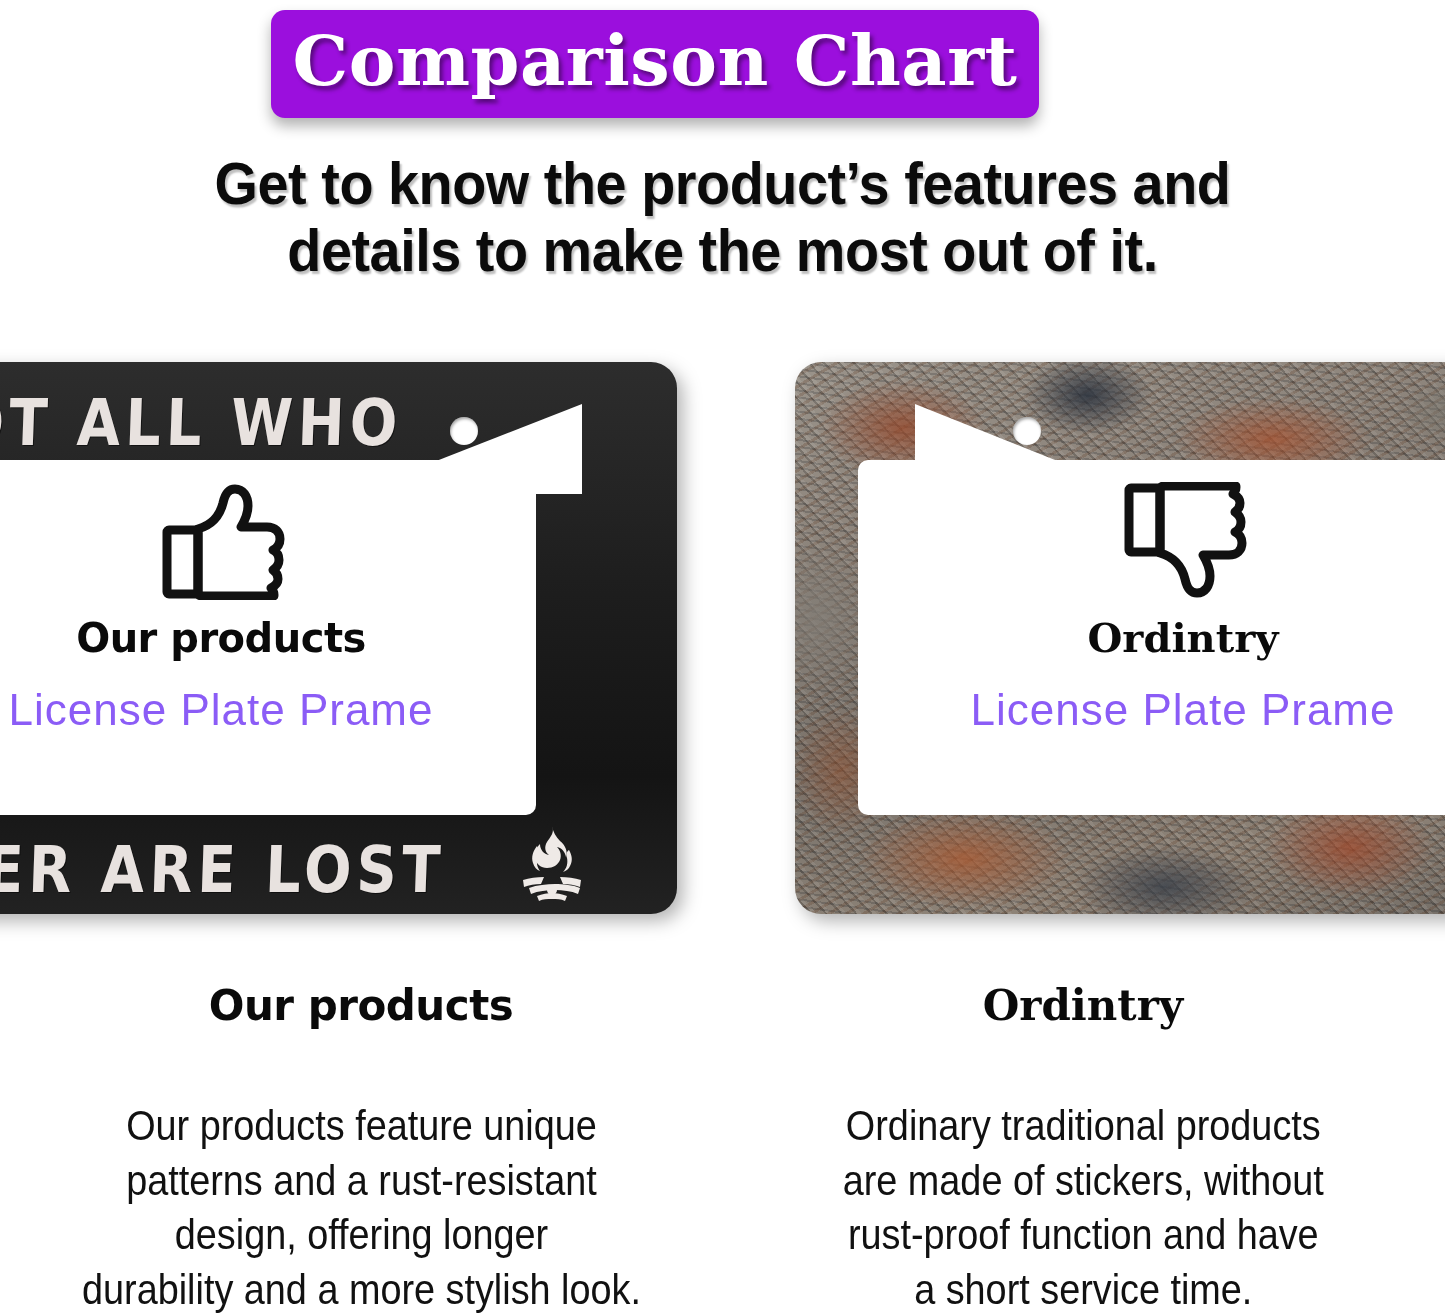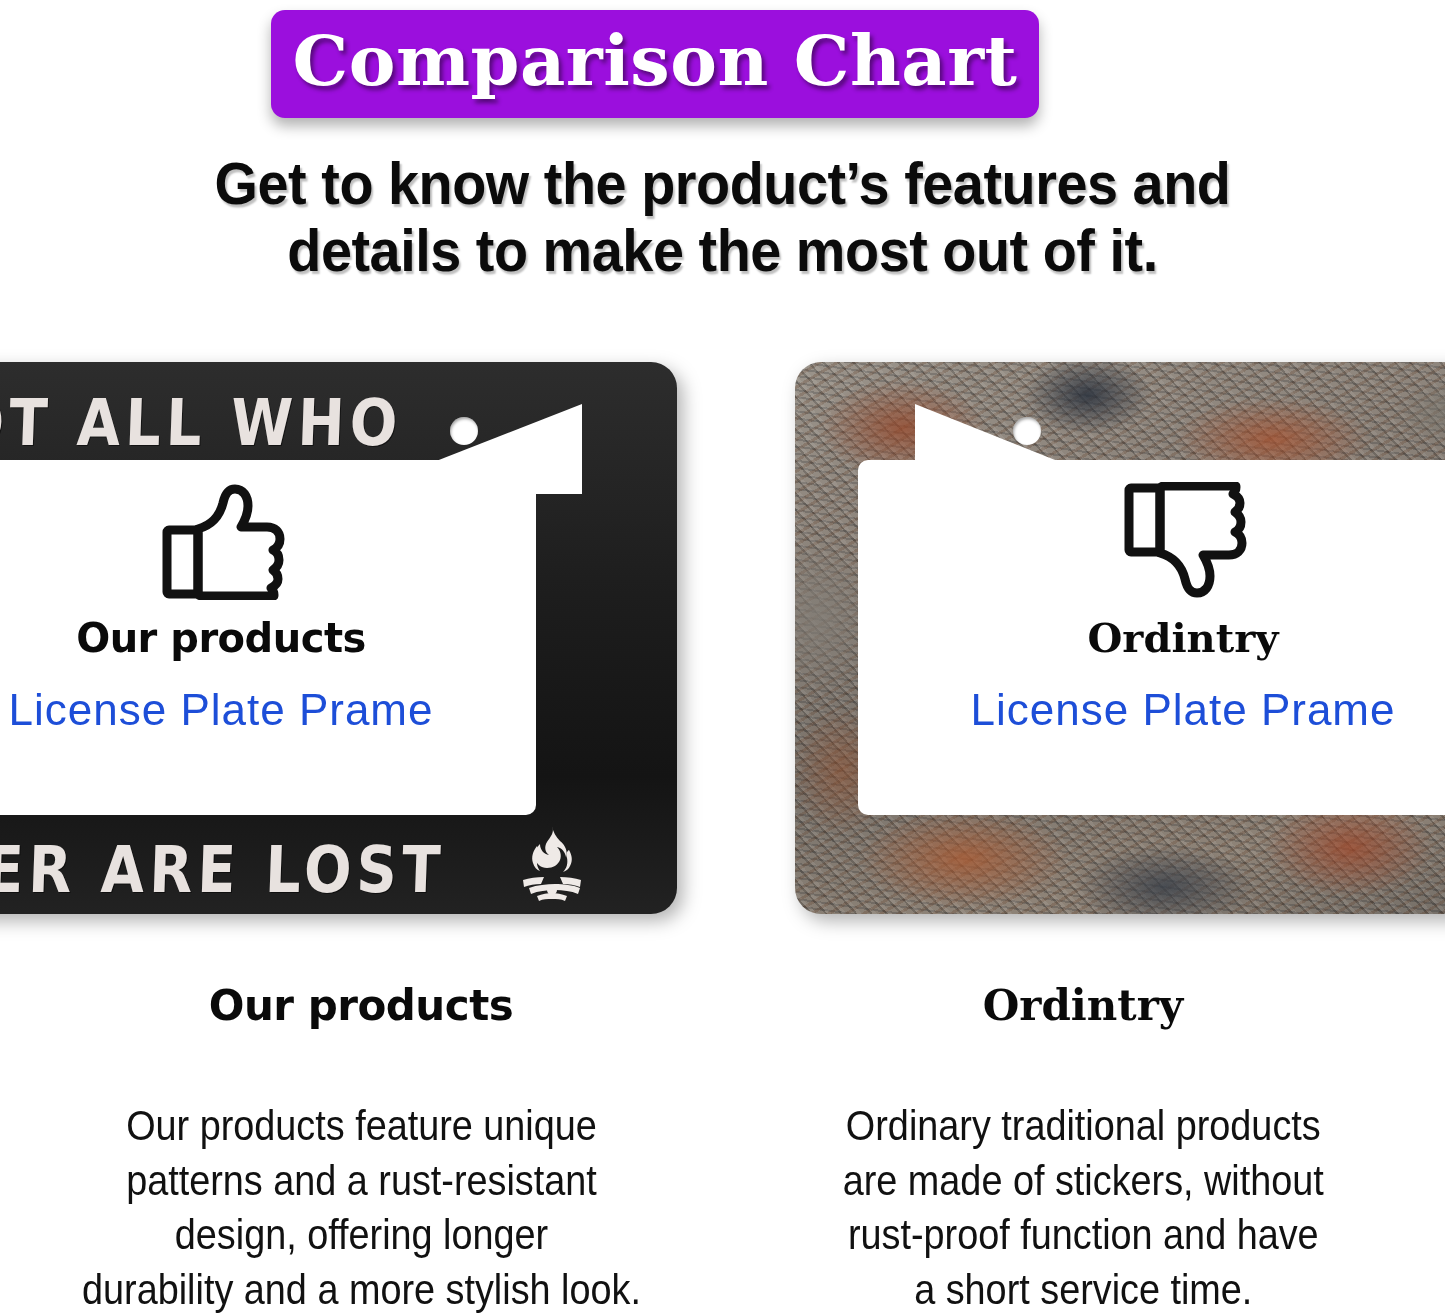--- a/index.html
+++ b/index.html
@@ -217,21 +217,21 @@
     font-family: "DejaVu Serif", "Liberation Serif", serif;
     font-weight: 700;
   }
   .product-line {
     margin-top: 30px;
     font-family: "Liberation Sans", sans-serif;
     font-weight: 300;
     font-size: 44px;
     line-height: 1;
     letter-spacing: 1px;
-    color: #1d4ed8;
+    color: #8b5cf6;
     white-space: nowrap;
   }
 
   
   #bottom {
     position: absolute;
     left: 0; top: 985px;
     width: 1445px;
     height: 329px;
     display: flex;

